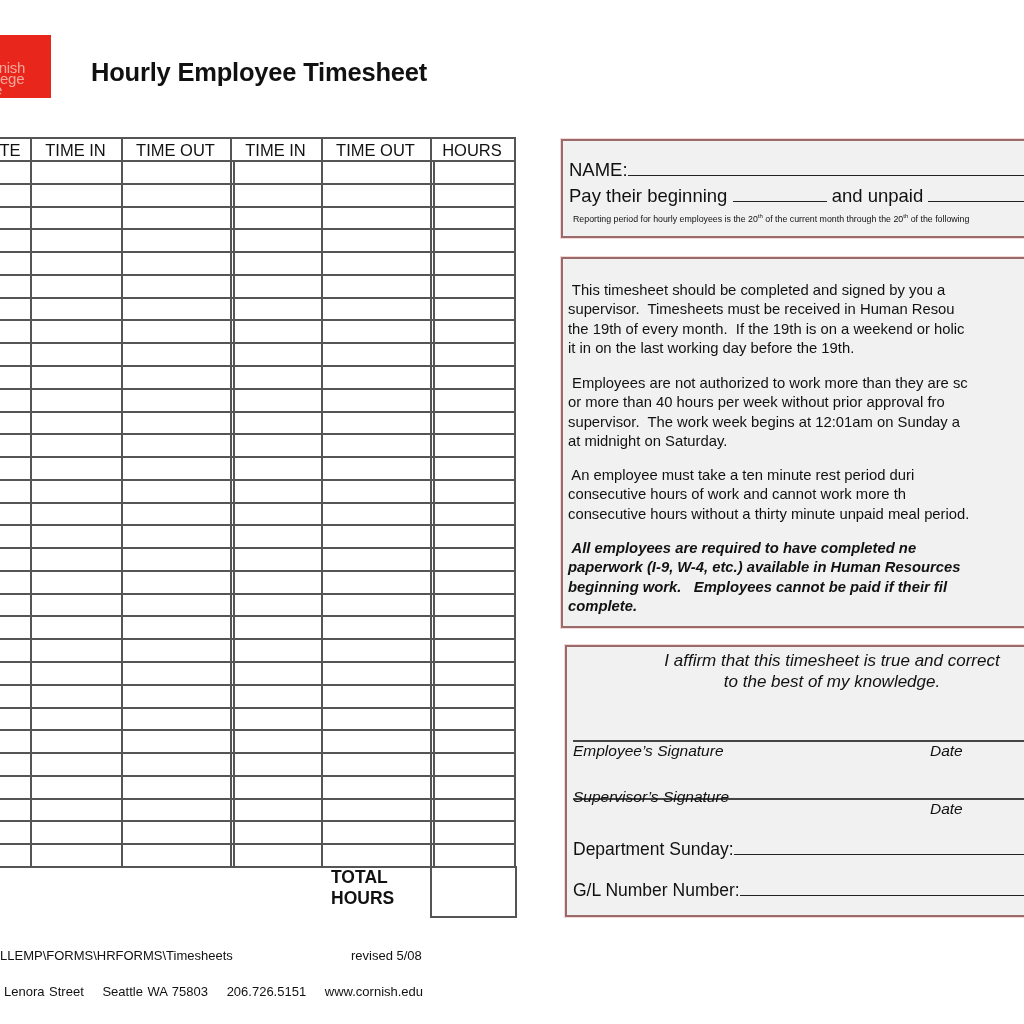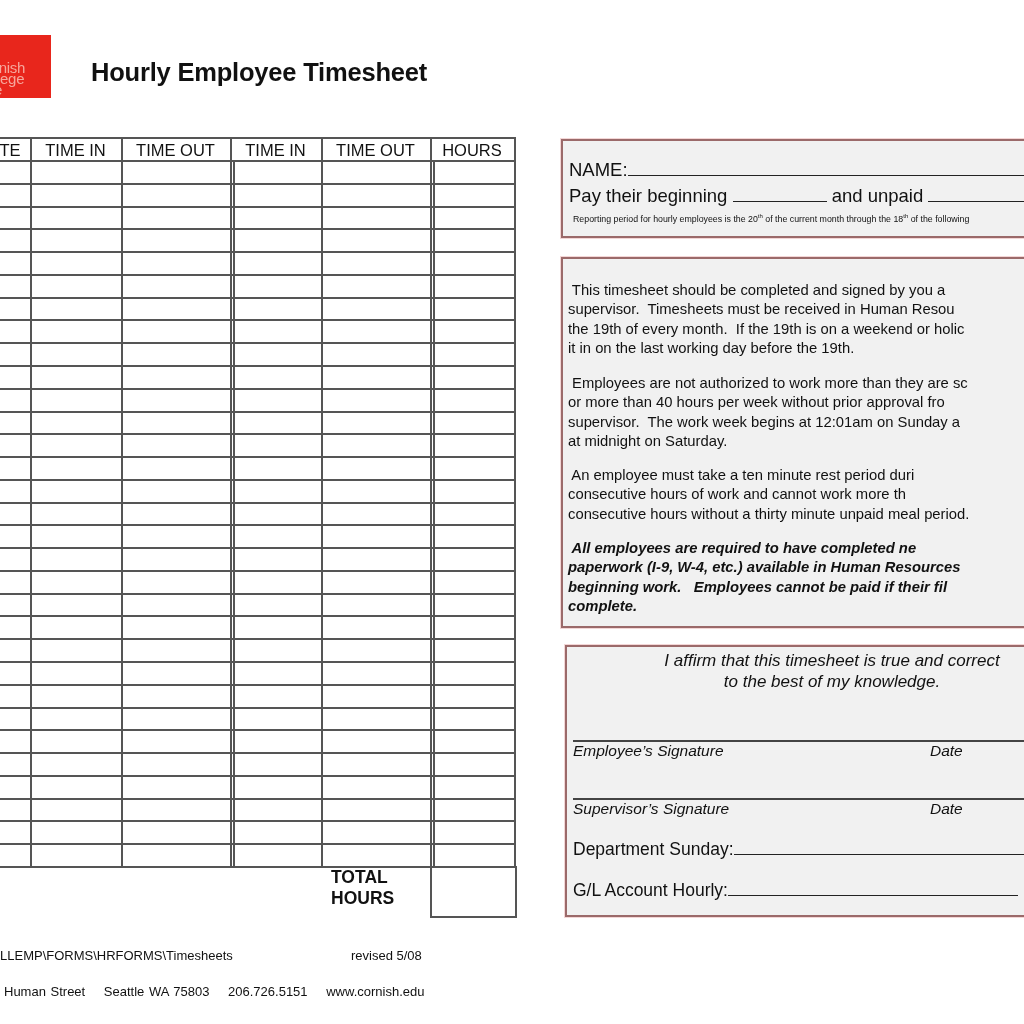--- a/index.html
+++ b/index.html
@@ -310,37 +310,37 @@
 
 <div class="total-label">
   <div>TOTAL</div>
   <div>HOURS</div>
 </div>
 <div class="total-box"></div>
 
 <div class="footer1">LLEMP\FORMS\HRFORMS\Timesheets</div>
 <div class="footer1r">revised 5/08</div>
 <div class="footer2">
-  <span>Human Street</span>
+  <span>Lenora Street</span>
   <span>Seattle WA 75803</span>
   <span>206.726.5151</span>
   <span>www.cornish.edu</span>
 </div>
 
 <div class="panel p1">
   <div class="fld" style="left:6px; top:18px;">
     <span>NAME:</span><span class="uline" style="width:420px;"></span>
   </div>
   <div class="fld" style="left:6px; top:44px;">
     <span>Pay their beginning</span>
     <span class="uline" style="width:94px;"></span>
     <span>and unpaid</span>
     <span class="uline" style="width:100px;"></span>
   </div>
-  <div class="small"><span>Reporting period for hourly employees is the 20</span><sup>th</sup><span> of the current month through the 18</span><sup>th</sup><span> of the following</span></div>
+  <div class="small"><span>Reporting period for hourly employees is the 20</span><sup>th</sup><span> of the current month through the 20</span><sup>th</sup><span> of the following</span></div>
 </div>
 
 <div class="panel p2">
   <div id="p1" class="para" style="top:22px;">
       <div style="white-space: pre;"> This timesheet should be completed and signed by you a</div>
       <div style="white-space: pre;">supervisor.  Timesheets must be received in Human Resou</div>
       <div style="white-space: pre;">the 19th of every month.  If the 19th is on a weekend or holic</div>
       <div style="white-space: pre;">it in on the last working day before the 19th.</div>
     </div>
   <div id="p2" class="para" style="top:115px;">
@@ -364,22 +364,22 @@
 
 <div class="panel p3">
   <div class="aff" style="top:3px;">I affirm that this timesheet is true and correct</div>
   <div class="aff" style="top:24px;">to the best of my knowledge.</div>
 
   <div class="sigline" style="top:93px;"></div>
   <div class="siglbl" style="left:6px; top:95px;">Employee’s Signature</div>
   <div class="siglbl" style="left:363px; top:95px;">Date</div>
 
   <div class="sigline" style="top:151px;"></div>
-  <div class="siglbl" style="left:6px; top:153px;">Supervisor’s Signature</div>
+  <div class="siglbl" style="left:6px; top:141px;">Supervisor’s Signature</div>
   <div class="siglbl" style="left:363px; top:153px;">Date</div>
 
   <div class="acct" style="top:191px;">
     <span>Department Sunday:</span><span class="uline" style="width:290px;"></span>
   </div>
   <div class="acct" style="top:232px;">
-    <span>G/L Account Hourly:</span><span class="uline" style="width:290px;"></span>
+    <span>G/L Number Number:</span><span class="uline" style="width:290px;"></span>
   </div>
 </div>
 
 </body></html>

